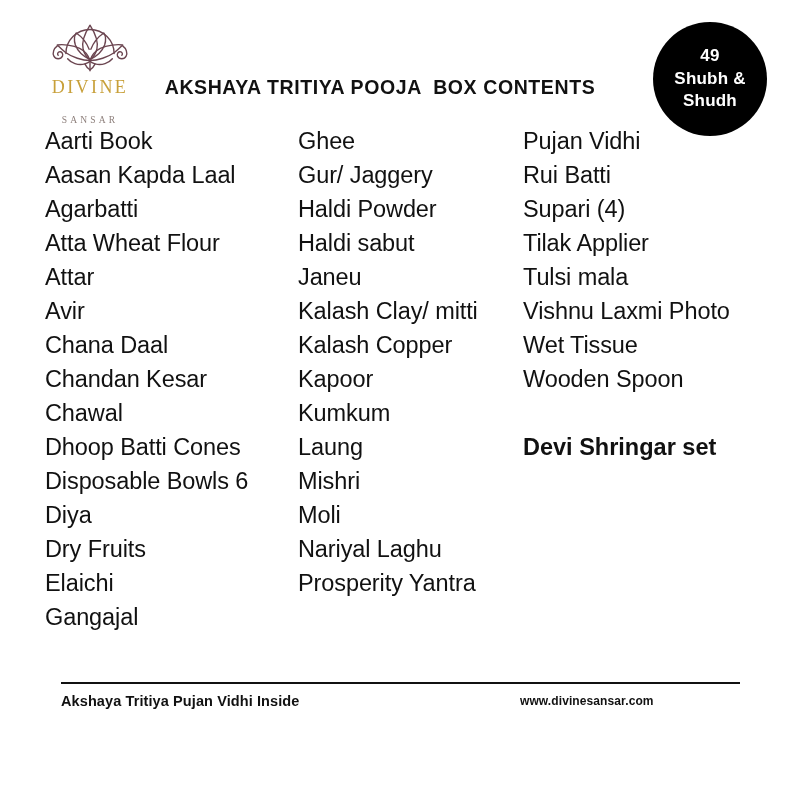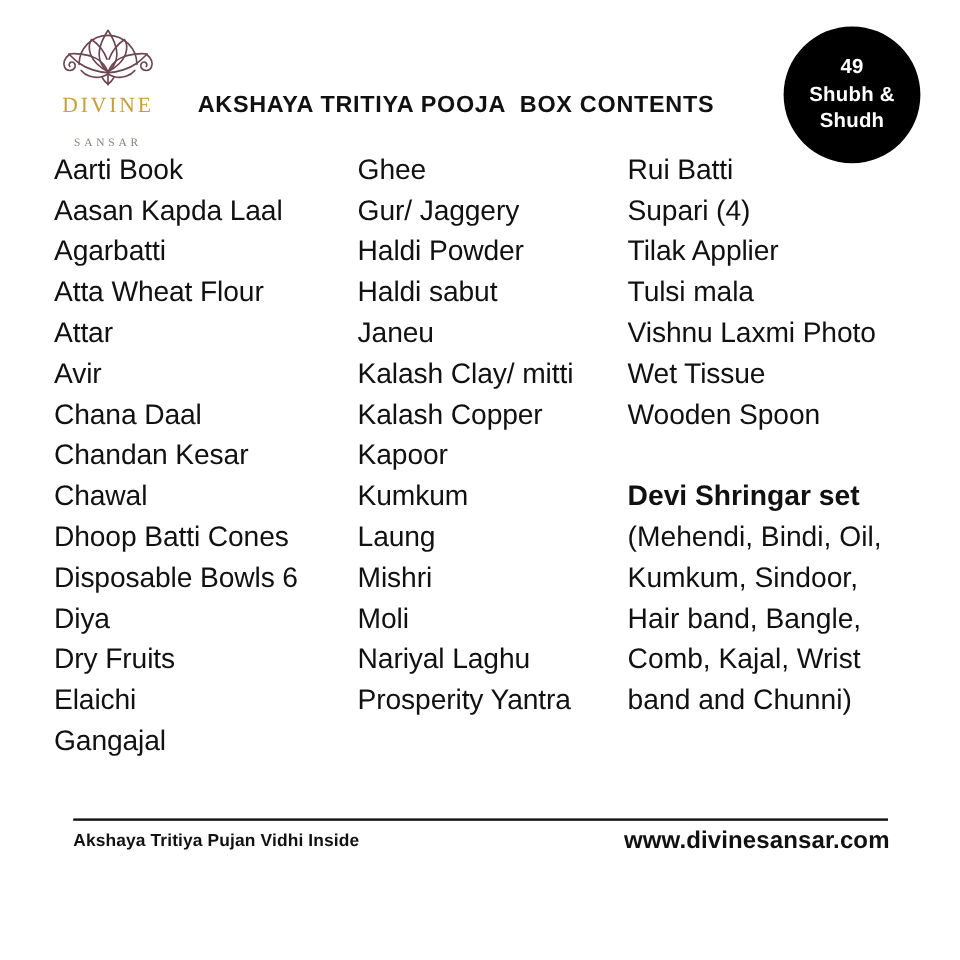--- a/index.html
+++ b/index.html
@@ -145,21 +145,21 @@
     font-size: 14.5px;
     line-height: 22px;
     font-weight: 600;
     letter-spacing: 0.1px;
     color: #111111;
   }
   #footer-right {
     position: absolute;
     left: 520px;
     top: 690px;
-    font-size: 20px;
+    font-size: 12px;
     line-height: 23px;
     font-weight: 600;
     letter-spacing: 0.1px;
     color: #111111;
   }
   #footer-right div { white-space: nowrap; }
 </style>
 </head>
 <body>
 
@@ -225,30 +225,30 @@
       <div class="item">Kapoor</div>
       <div class="item">Kumkum</div>
       <div class="item">Laung</div>
       <div class="item">Mishri</div>
       <div class="item">Moli</div>
       <div class="item">Nariyal Laghu</div>
       <div class="item">Prosperity Yantra</div>
     </div>
 
     <div class="col col-3">
+      <div class="item">Pujan Vidhi</div>
       <div class="item">Rui Batti</div>
       <div class="item">Supari (4)</div>
       <div class="item">Tilak Applier</div>
       <div class="item">Tulsi mala</div>
       <div class="item">Vishnu Laxmi Photo</div>
       <div class="item">Wet Tissue</div>
       <div class="item">Wooden Spoon</div>
       <div class="spacer"></div>
       <div class="set-title">Devi Shringar set</div>
-      <div class="set-body">(Mehendi, Bindi, Oil, Kumkum, Sindoor, Hair band, Bangle, Comb, Kajal, Wrist band and Chunni)</div>
     </div>
 
   </div>
 
   <div id="rule"></div>
 
   <div id="footer-left">Akshaya Tritiya Pujan Vidhi Inside</div>
 
   <div id="footer-right">
     <div>www.divinesansar.com</div>

